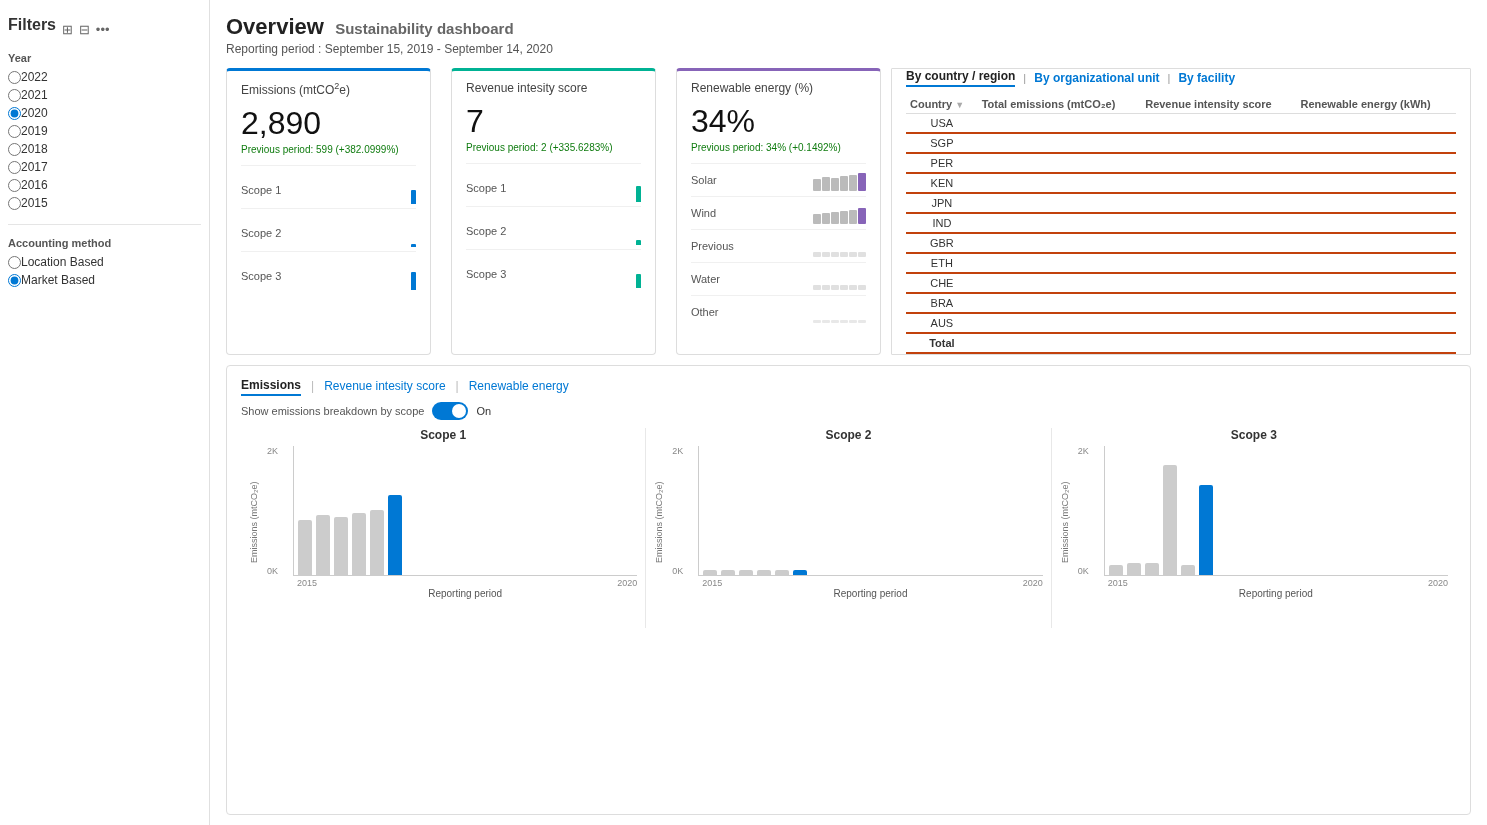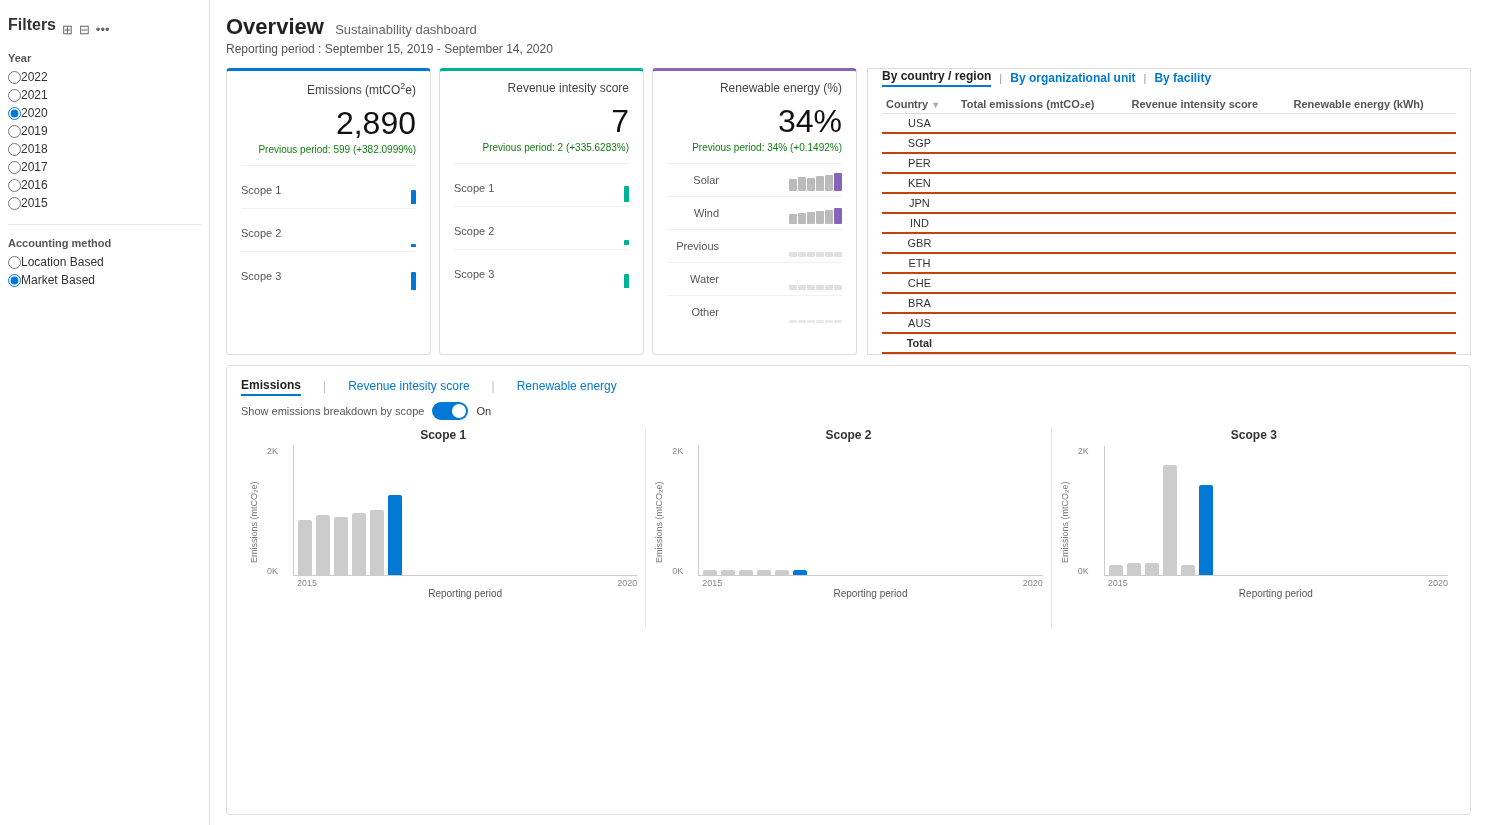--- a/index.html
+++ b/index.html
@@ -16,28 +16,28 @@
     .radio-item { display: flex; align-items: center; padding: 2px 0; cursor: pointer; font-size: 12px; color: #333; }
     .radio-item input[type=radio] { width: 13px; height: 13px; cursor: pointer; accent-color: #0078d4; }
     .sidebar-divider { border: none; border-top: 1px solid #e5e5e5; margin: 12px 0; }
 
     
     .main { flex: 1; display: flex; flex-direction: column; padding: 14px 16px 10px 16px; overflow: hidden; }
 
     
     .header { margin-bottom: 12px; }
     .header-title { font-size: 22px; font-weight: 700; color: #222; display: inline; }
-    .header-subtitle { font-size: 13px; color: #666; margin-left: 8px; display: inline; font-weight: 400; }
+    .header-subtitle { font-size: 15px; color: #666; margin-left: 8px; display: inline; font-weight: 700; }
     .header-period { font-size: 12px; color: #555; margin-top: 2px; }
 
     
     .top-row { display: flex; gap: 10px; margin-bottom: 10px; }
 
     
-    .kpi-cards { display: flex; gap: 8px; flex: 0 0 auto; text-align: right; }
+    .kpi-cards { display: flex; gap: 20px; flex: 0 0 auto; }
     .kpi-card { background: #fff; border: 1.5px solid #ddd; border-radius: 4px; padding: 10px 14px; width: 205px; min-height: 260px; display: flex; flex-direction: column; }
     .kpi-card-title { font-size: 12px; color: #444; font-weight: 500; margin-bottom: 4px; }
     .kpi-card-title sup { font-size: 9px; }
     .kpi-value { font-size: 32px; font-weight: 300; color: #111; margin: 4px 0 2px 0; }
     .kpi-prev { font-size: 10px; color: #555; margin-bottom: 10px; }
     .kpi-prev span { color: #107c10; }
     .kpi-scope-row { display: flex; align-items: center; justify-content: space-between; padding: 10px 0 4px 0; border-top: 1px solid #f0f0f0; }
     .kpi-scope-label { font-size: 11px; color: #555; }
 
     
@@ -52,21 +52,21 @@
     .region-tab.active { font-weight: 700; color: #222; border-bottom: 2px solid #0078d4; padding-bottom: 2px; }
     .region-divider { color: #999; margin: 0 8px; font-size: 11px; }
     .region-table { width: 100%; border-collapse: collapse; font-size: 11px; }
     .region-table th { text-align: left; color: #555; font-weight: 600; padding: 3px 4px; border-bottom: 1px solid #ddd; white-space: nowrap; }
     .region-table td { padding: 3px 4px; color: #333; border-bottom: 2px solid #c2410c; text-align: center; }
     .region-table tr:last-child td { font-weight: 700; }
     .sort-icon { color: #aaa; font-size: 9px; }
 
     
     .bottom-section { flex: 1; background: #fff; border: 1px solid #ddd; border-radius: 4px; padding: 10px 14px; overflow: hidden; }
-    .bottom-tabs { display: flex; align-items: center; gap: 12px; margin-bottom: 6px; }
+    .bottom-tabs { display: flex; align-items: center; gap: 0; margin-bottom: 6px; }
     .bottom-tab { font-size: 12px; color: #0078d4; cursor: pointer; padding: 2px 0; }
     .bottom-tab.active { font-weight: 700; color: #222; border-bottom: 2px solid #0078d4; }
     .bottom-tab-divider { color: #bbb; margin: 0 10px; }
     .toggle-row { display: flex; align-items: center; gap: 8px; margin-bottom: 8px; font-size: 11px; color: #555; }
     .toggle-switch { width: 36px; height: 18px; background: #0078d4; border-radius: 9px; position: relative; cursor: pointer; }
     .toggle-knob { width: 14px; height: 14px; background: #fff; border-radius: 50%; position: absolute; top: 2px; right: 2px; }
     .toggle-label { font-size: 11px; color: #333; }
 
     
     .charts-row { display: flex; gap: 0; height: 200px; }

